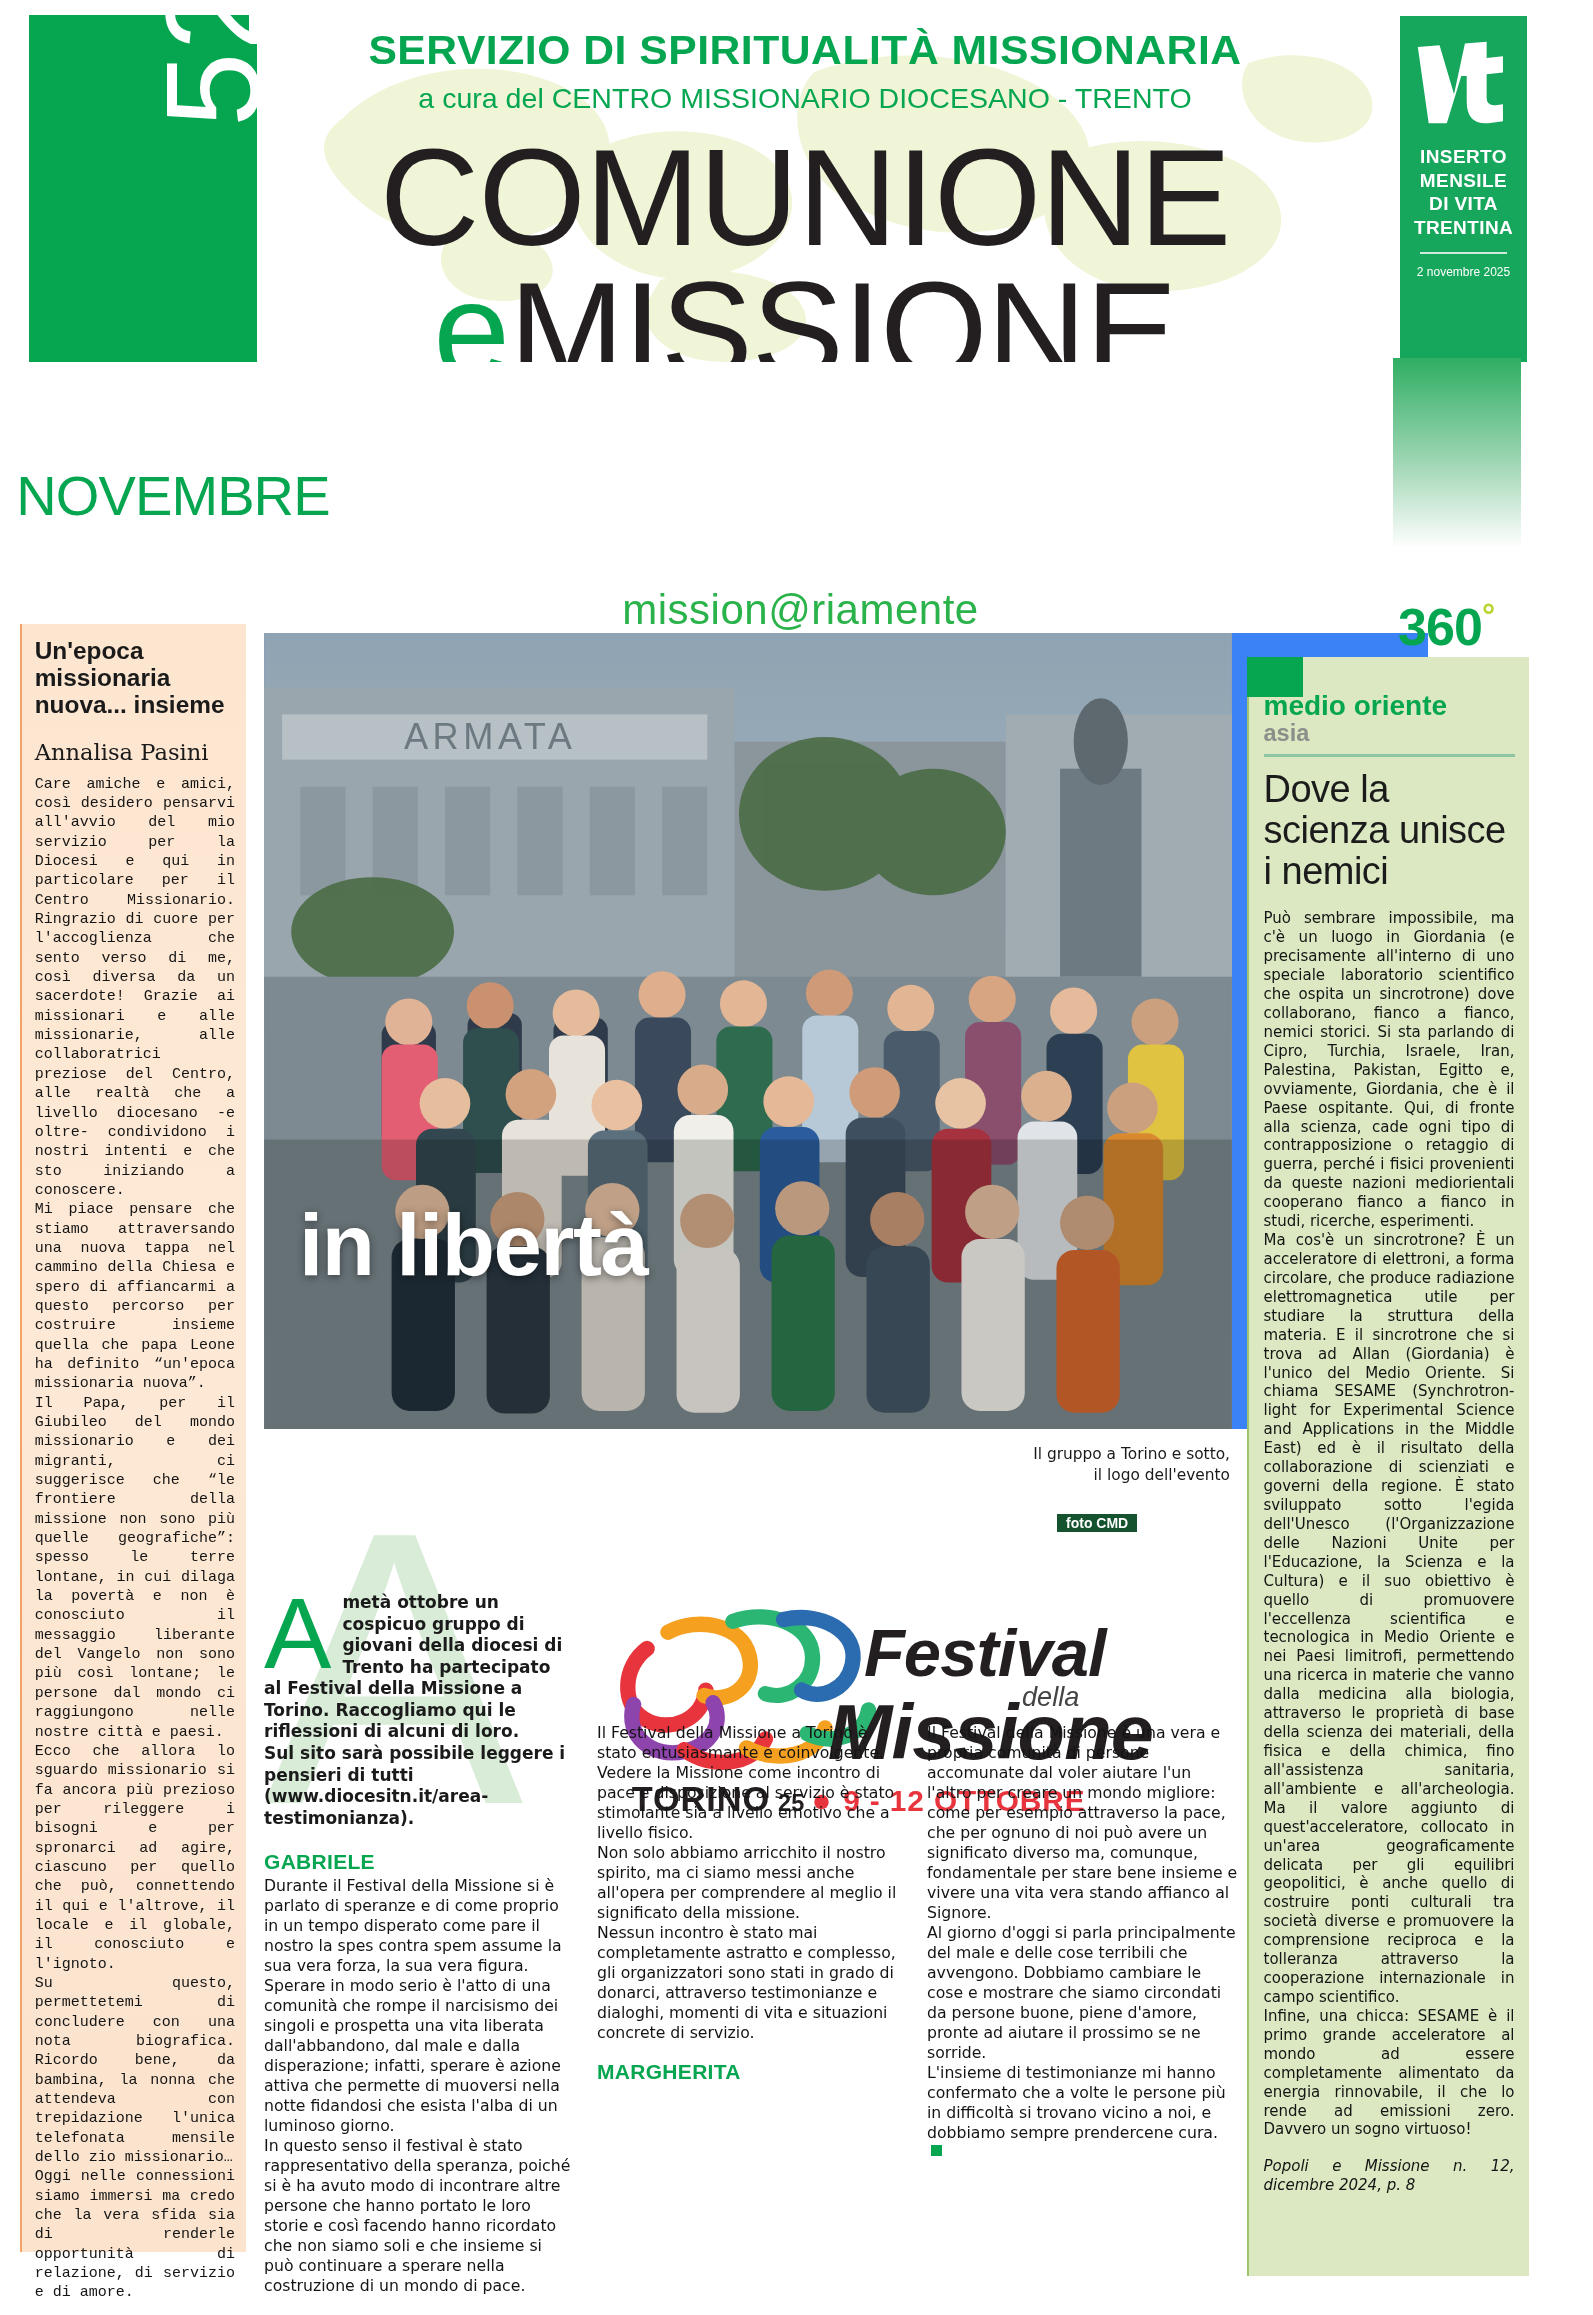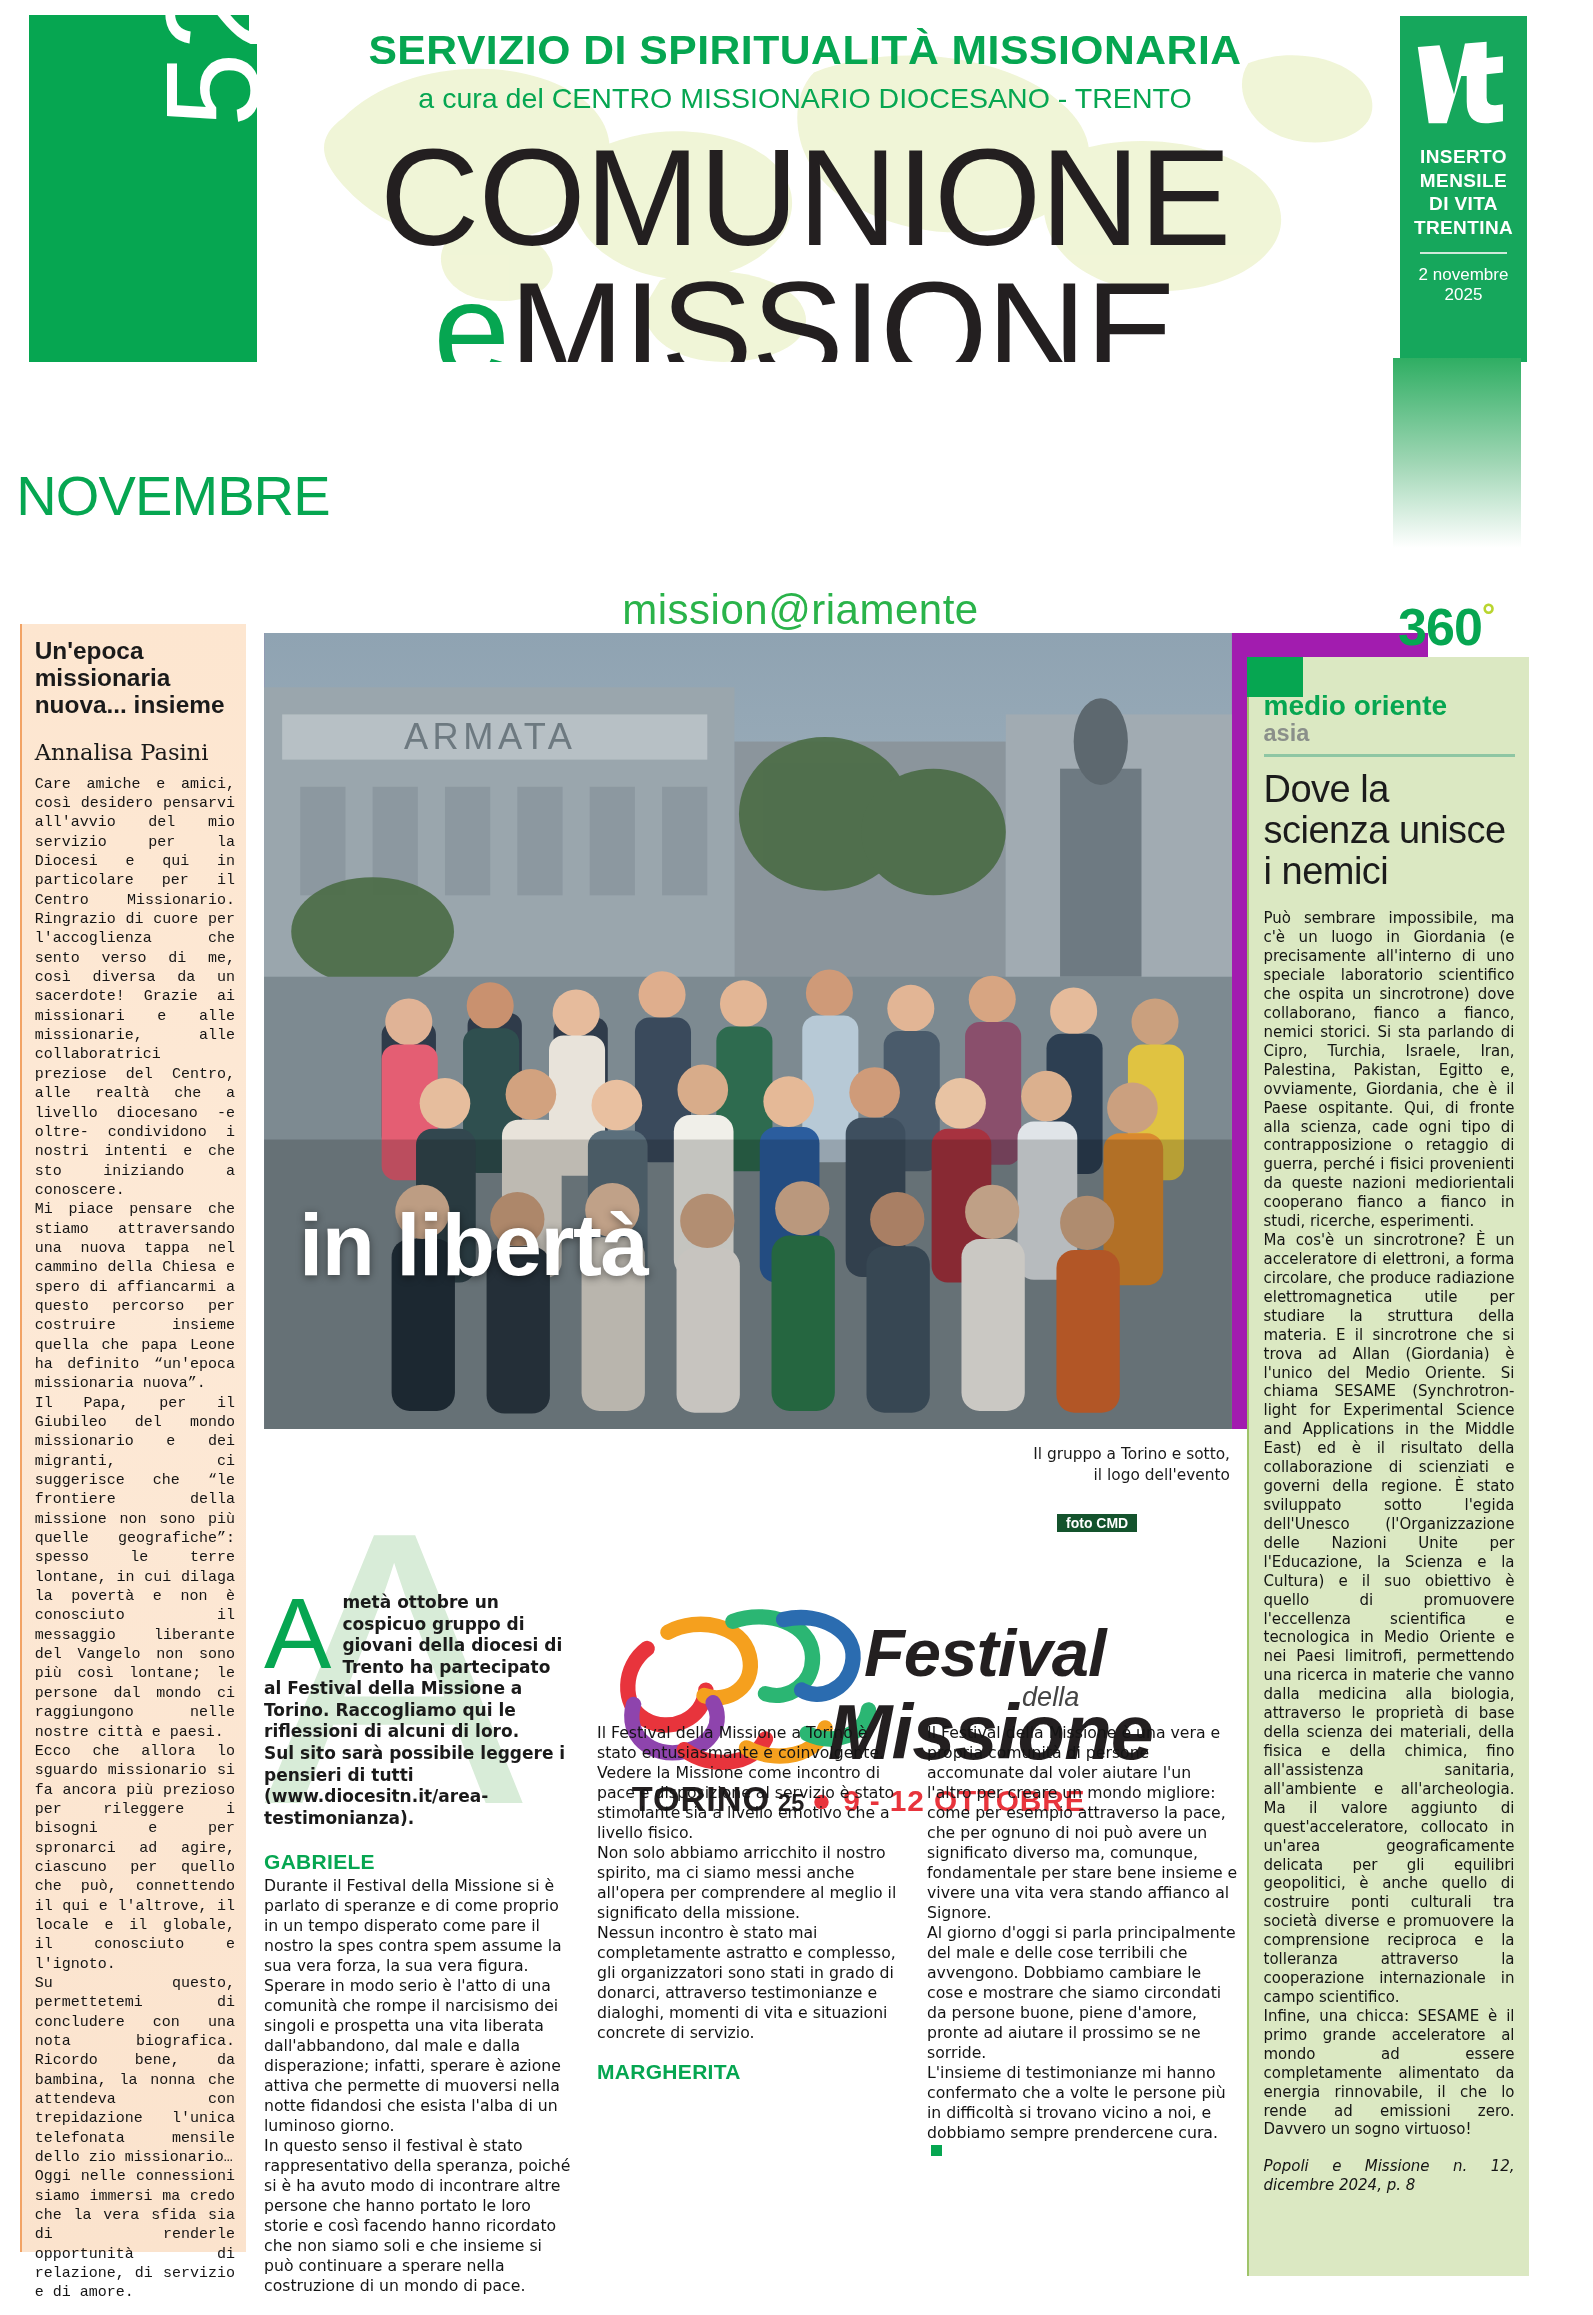--- a/index.html
+++ b/index.html
@@ -69,21 +69,21 @@
     padding: 16.3px 7.2px 0 7.2px;
     text-align: center;
   }
   .vt-logo { width: 96px; height: 87px; margin: 5.4px auto 20px auto; display: block; }
   .vt-lines {
     color: #fff; font-weight: bold; font-size: 19px; line-height: 1.24;
     letter-spacing: 0.4px;
     font-family: "Liberation Sans", sans-serif;
   }
   .vt-rule { width: 87px; height: 1.8px; background: #cfe9da; margin: 12.7px auto 11px auto; }
-  .vt-date { color: #fff; font-size: 17px; font-family: "Liberation Sans", sans-serif; margin-top: 8px; }
+  .vt-date { color: #fff; font-size: 12px; font-family: "Liberation Sans", sans-serif; margin-top: 8px; }
 
   
   .left-col {
     position: absolute; left: 20px; top: 624px; width: 226px; height: 1628px;
     background: linear-gradient(180deg,#fde6d0 0%, #fde9d6 40%, #fbe3cd 100%);
     border-left: 2.7px solid #f2a365;
     padding: 12.7px 11px 14.5px 12.7px;
   }
   .lc-head {
     font-weight: bold; font-size: 24.4px; line-height: 1.12; color: #1a1a1a;
@@ -103,21 +103,21 @@
 
   
   .mission-title {
     position: absolute; left: 425px; top: 586px; width: 751px;
     text-align: center; font-size: 42px; color: #2ab34a;
     font-family: "Liberation Sans", sans-serif;
     letter-spacing: 0.5px;
   }
   .photo {
     position: absolute; left: 264px; top: 633px; width: 1164px; height: 796px;
-    overflow: hidden; background: #a21caf;
+    overflow: hidden; background: #3b82f6;
   }
   .photo-overlay-title {
     position: absolute; left: 299px; top: 1203px; width: 832px;
     color: #ffffff; font-weight: bold; font-size: 87px; line-height: .97;
     letter-spacing: -1.4px;
     text-shadow: 0 1.8px 8.1px rgba(0,0,0,.45);
     font-family: "Liberation Sans", sans-serif;
   }
   .photo-caption {
     position: absolute; left: 814px; top: 1444px; width: 416px;

